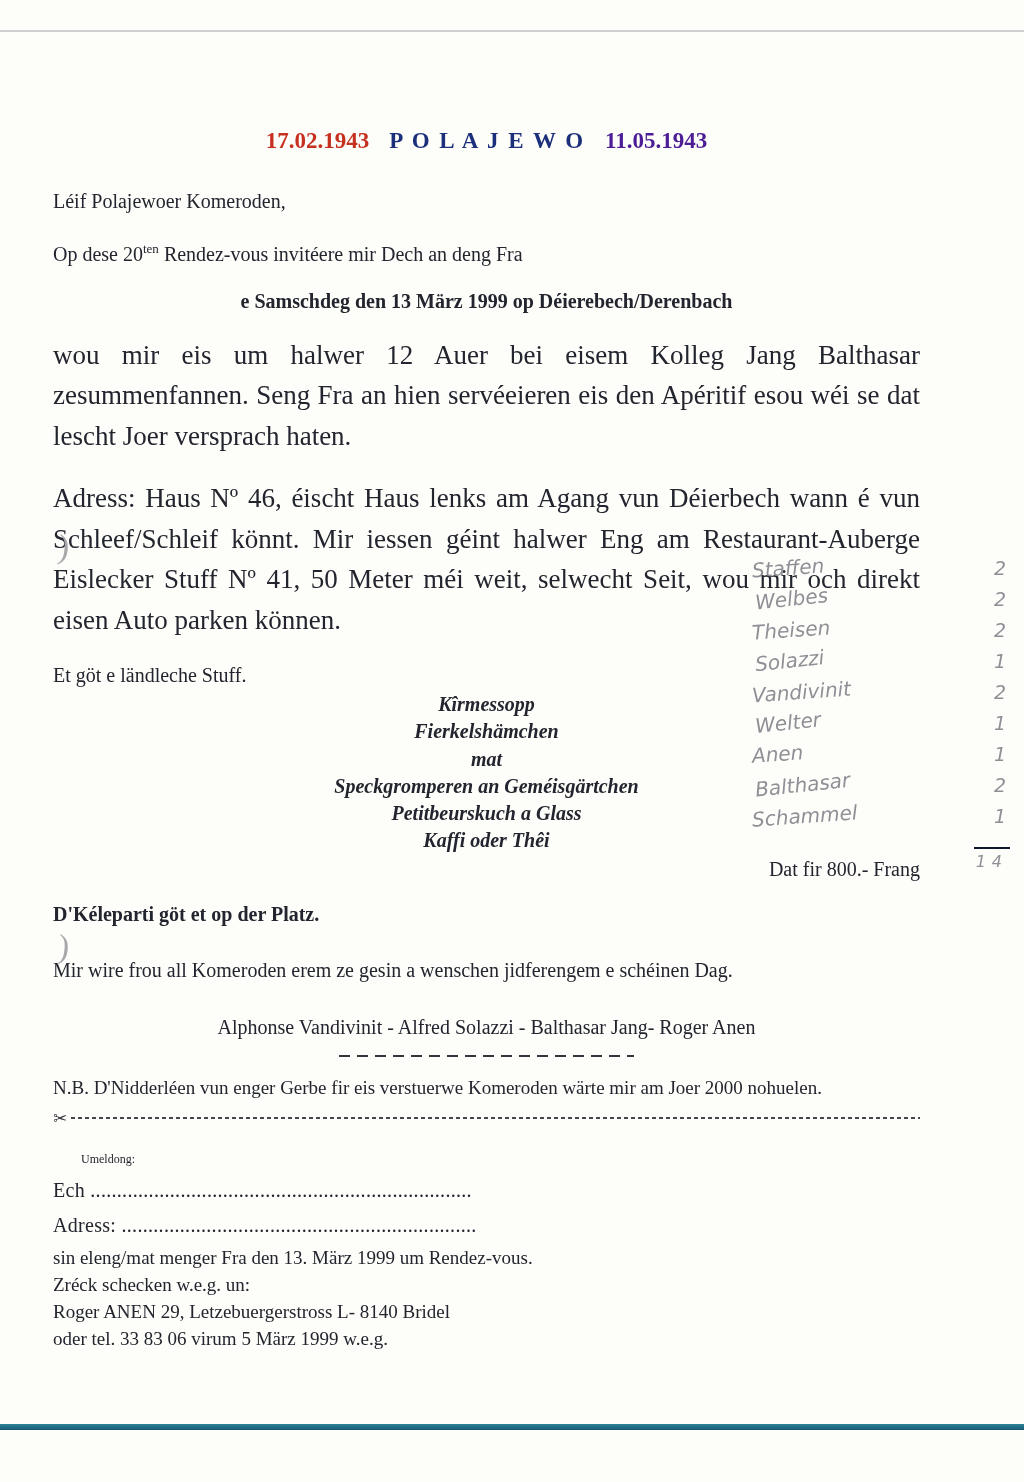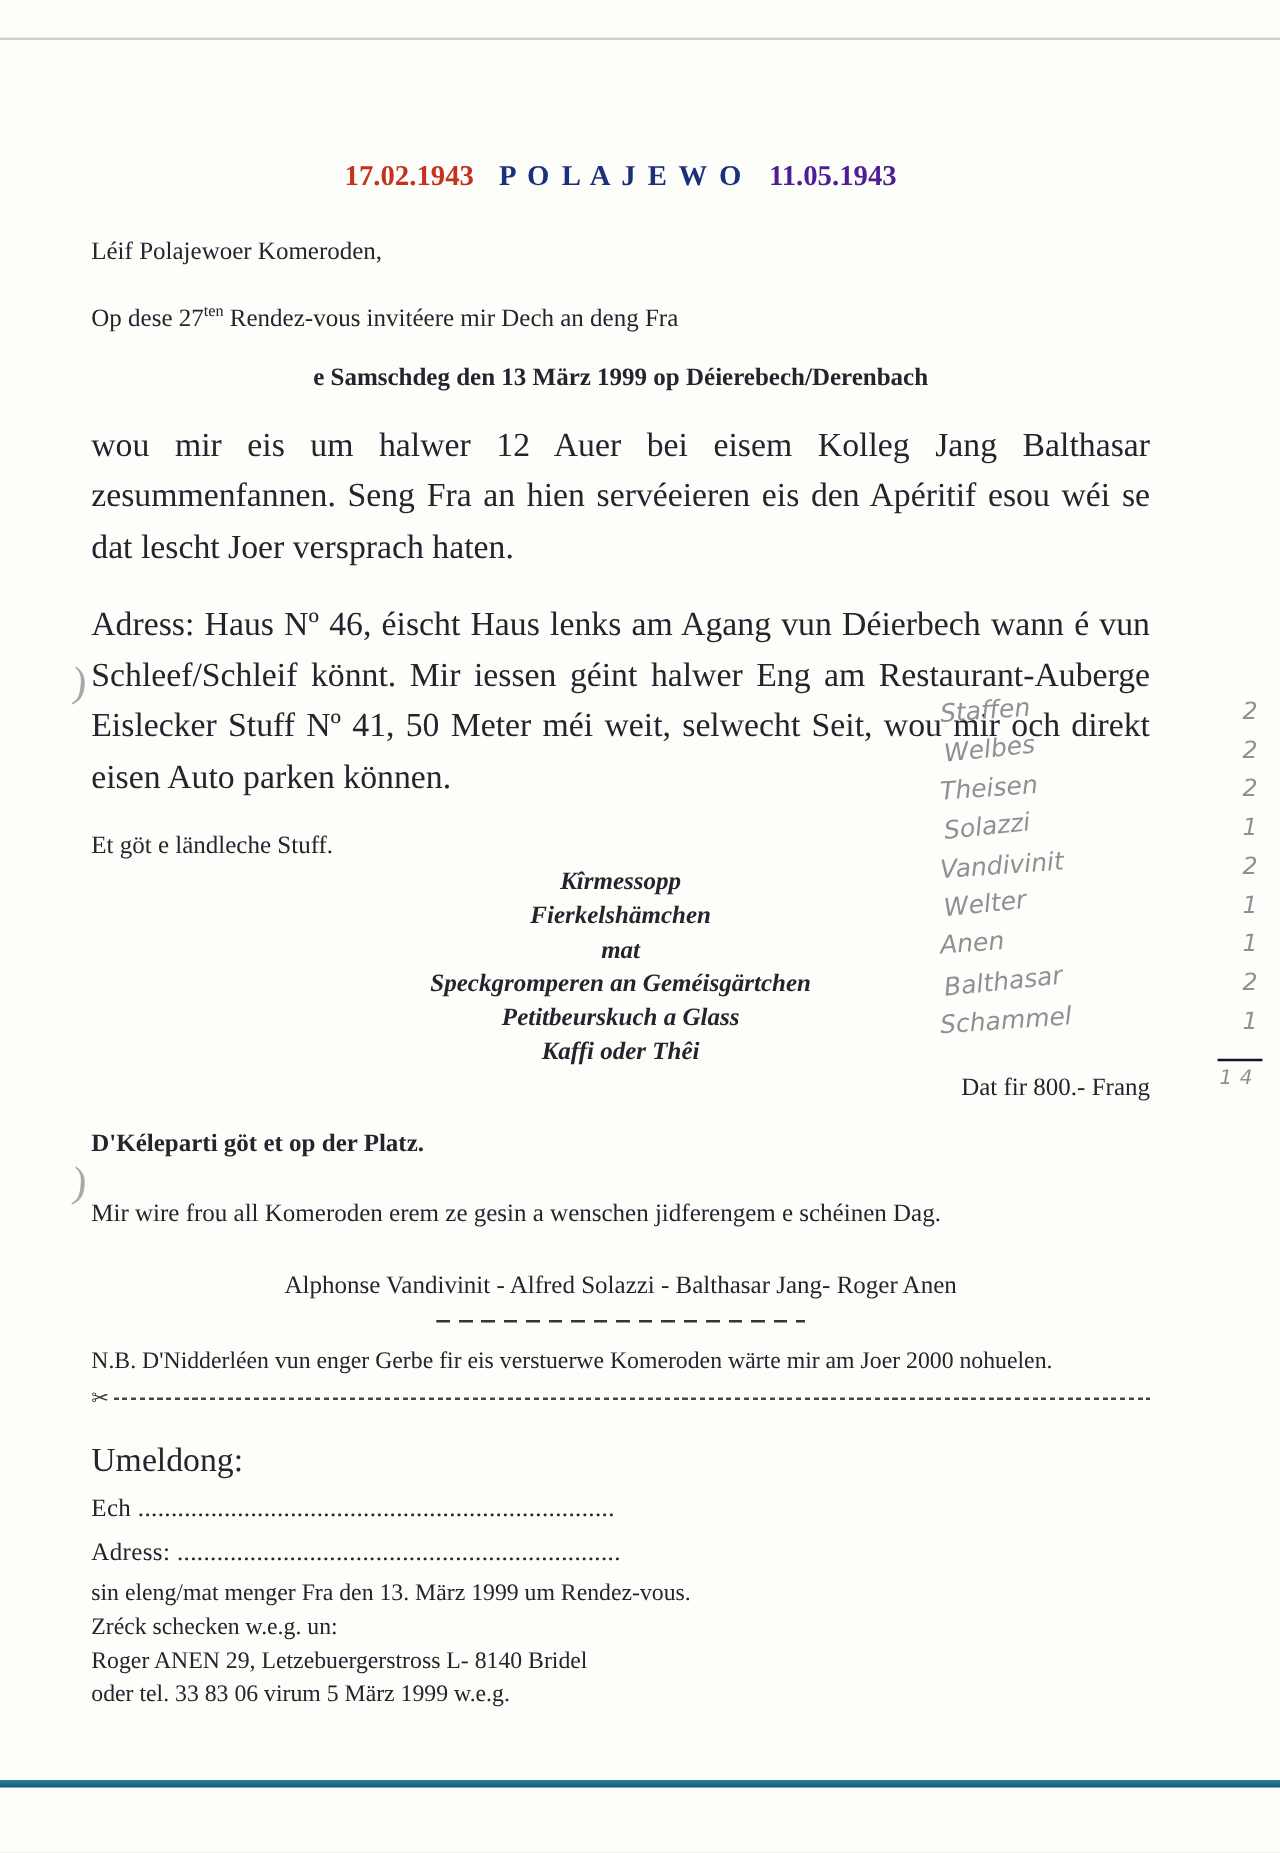--- a/index.html
+++ b/index.html
@@ -6,21 +6,21 @@
   html,body { background:#e9e9e9; }
   .page {
     position:relative; width:1024px; height:1482px; margin:0 auto;
     background:#fdfdfa; overflow:hidden;
     font-family:"Liberation Serif", serif; color:#23252e;
   }
   .scan-top-line { position:absolute; top:30px; left:0; width:100%; height:2px; background:#cfcfcf; }
   .scan-artifact { position:absolute; color:#a9a9ad; font-size:34px; transform:rotate(6deg); }
   .artifact-1 { left:58px; top:528px; }
   .artifact-2 { left:58px; top:928px; }
-  .content { padding:128px 104px 0 73px; }
+  .content { padding:128px 104px 0 53px; }
 
   .title-row { display:flex; justify-content:center; align-items:baseline; gap:20px;
                font-size:23px; font-weight:bold; }
   .date-left  { color:#c5301f; }
   .title-word { color:#1c2f7a; letter-spacing:2px; }
   .date-right { color:#4c1d95; }
 
   .salutation { margin-top:36px; font-size:20px; }
   .invite     { margin-top:28px; font-size:20px; }
   .invite sup { font-size:13px; vertical-align:super; }
@@ -33,21 +33,21 @@
   .keleparti  { margin-top:22px; font-size:20px;font-weight:bold; }
   .closing    { margin-top:30px; font-size:20px; line-height:1.48; text-align:justify; }
   .signatures { margin-top:30px; text-align:center; font-size:20px; }
   .dash-sep   { margin:16px auto 0; width:295px; height:2px;
                 background:repeating-linear-gradient(90deg,#33343c 0 11px,transparent 11px 18px); }
   .nb         { margin-top:18px; font-size:19px; line-height:1.42; text-align:justify; }
   .cutline    { margin-top:6px; display:flex; align-items:center; gap:4px; }
   .cut-scissors { font-size:17px; color:#33343c; font-family:"DejaVu Sans", sans-serif; }
   .cut-dashes { flex:1; height:2px;
                 background:repeating-linear-gradient(90deg,#44454d 0 4px,transparent 4px 7px); }
-  .umeldong   { margin-top:24px; font-size:27px; }
+  .umeldong   { margin-top:24px; font-size:12px;margin-left:28px; }
   .form-line  { margin-top:12px; font-size:20px; letter-spacing:0.3px; }
   .form-small { margin-top:5px; font-size:19px; }
   .form-small.first { margin-top:10px;font-family:Liberation Serif, serif; }
 
   .hand { position:absolute; left:752px; top:556px; width:258px;
           font-family:"DejaVu Sans", sans-serif; font-style:italic; color:#8f9096; }
   .hand-row { display:flex; justify-content:space-between; align-items:baseline; height:31px; }
   .hand-name { font-size:20px; display:inline-block; }
   .hand-num  { font-size:19px; padding-right:4px; }
   .hand-row:nth-child(odd)  .hand-name { transform:rotate(-4deg); }
@@ -70,21 +70,21 @@
   <div class="content">
 
     <div class="title-row">
       <span class="date-left">17.02.1943</span>
       <span class="title-word">P O L A J E W O</span>
       <span class="date-right">11.05.1943</span>
     </div>
 
     <p class="salutation">Léif Polajewoer Komeroden,</p>
 
-    <p class="invite"><span>Op dese 27</span><sup>ten</sup><span> Rendez-vous invitéere mir Dech an deng Fra</span></p>
+    <p class="invite"><span>Op dese 20</span><sup>ten</sup><span> Rendez-vous invitéere mir Dech an deng Fra</span></p>
 
     <p class="event">e Samschdeg den 13 März 1999 op Déierebech/Derenbach</p>
 
     <p class="para">wou mir eis um halwer 12 Auer bei eisem Kolleg Jang Balthasar zesummenfannen. Seng Fra an hien servéeieren eis den Apéritif esou wéi se dat lescht Joer versprach haten.</p>
 
     <p class="para">Adress: Haus Nº 46, éischt Haus lenks am Agang vun Déierbech wann é vun Schleef/Schleif könnt. Mir iessen géint halwer Eng am Restaurant-Auberge Eislecker Stuff Nº 41, 50 Meter méi weit, selwecht Seit, wou mir och direkt eisen Auto parken können.</p>
 
     <p class="menu-intro">Et göt e ländleche Stuff.</p>
 
     <div class="menu">

